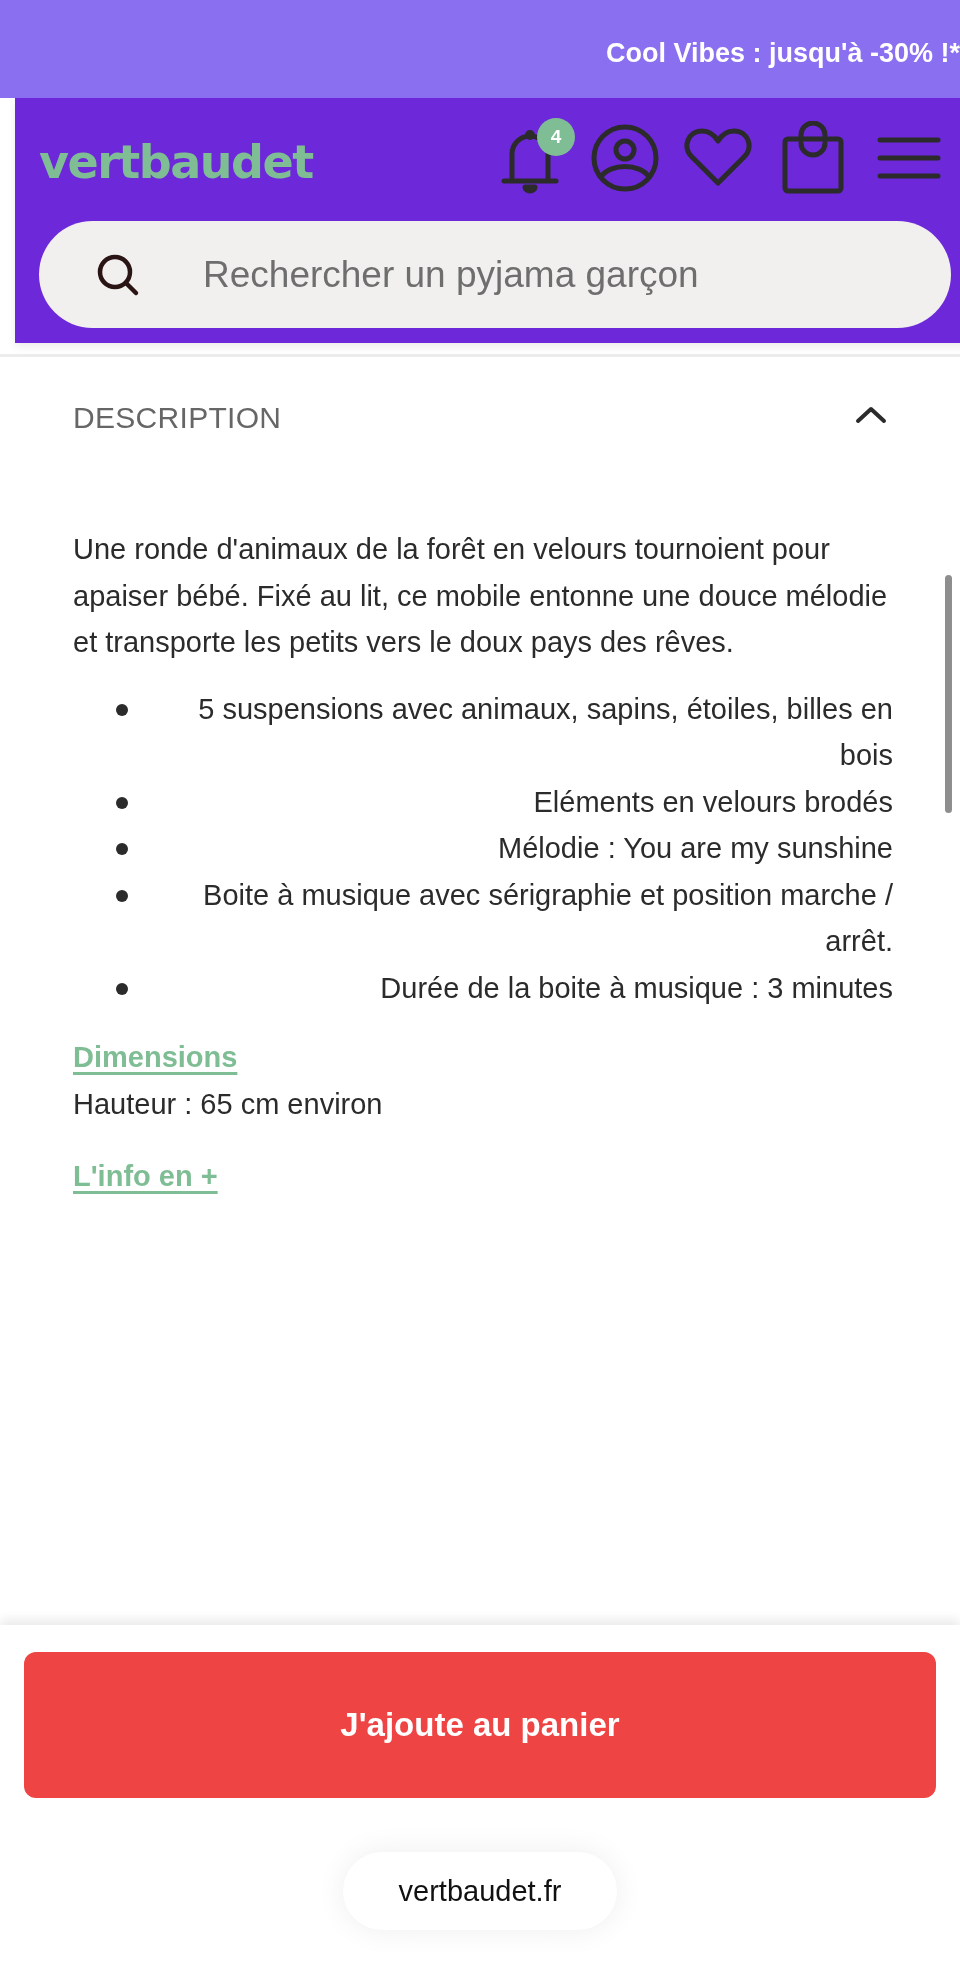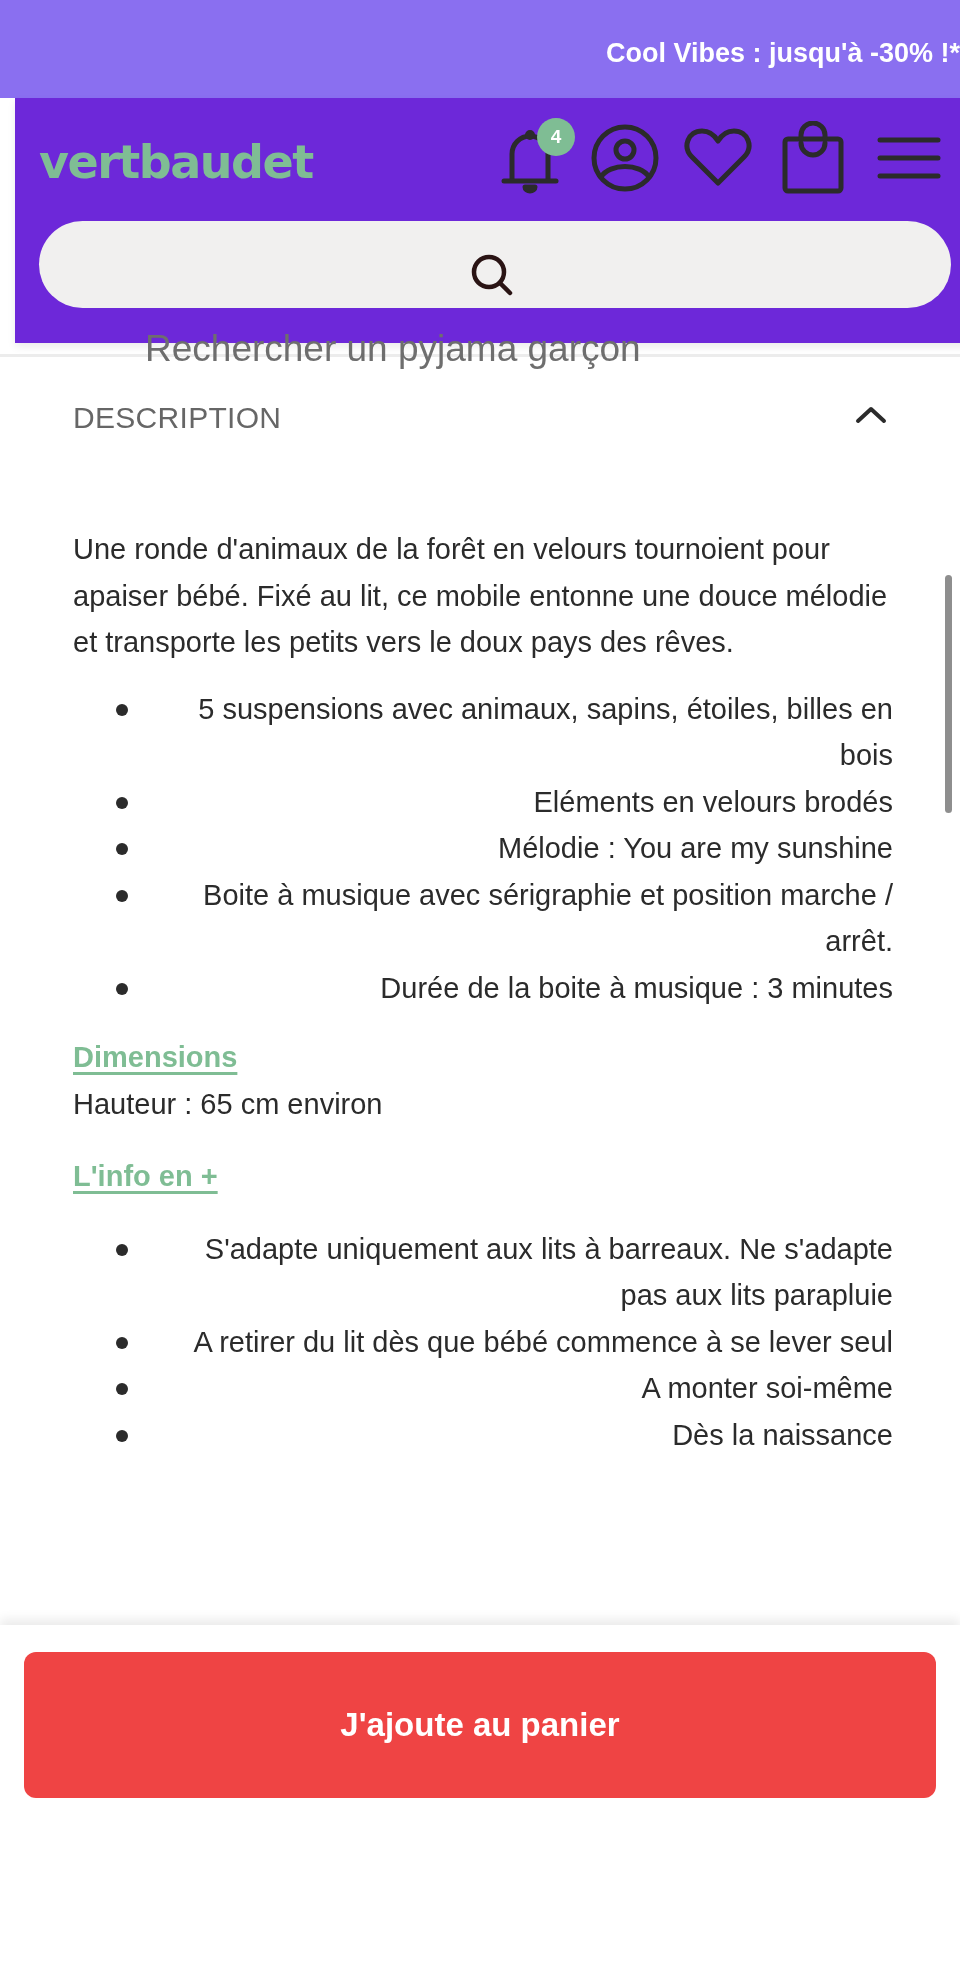--- a/index.html
+++ b/index.html
@@ -11,22 +11,22 @@
 
   .header { position: absolute; left: 15px; top: 98px; width: 960px; height: 245px; background: #6d28d9;
     box-shadow: 0 4px 8px rgba(0,0,0,0.08); z-index: 2; }
   .logo { position: absolute; left: 24px; top: 37px; font-size: 46px; font-weight: bold; color: #7fbd94; letter-spacing: -1.5px; font-family: "DejaVu Sans", sans-serif; }
   .icons { position: absolute; top: 20px; left: 0; width: 960px; height: 80px; }
   .icon { position: absolute; top: 0; height: 80px; display: flex; align-items: center; justify-content: center; cursor: pointer; }
   .icon svg { stroke: #2b2b2b; fill: none; stroke-width: 5; stroke-linecap: round; stroke-linejoin: round; }
   .badge { position: absolute; left: 42px; top: 0px; width: 38px; height: 38px; border-radius: 50%; background: #7fbd94; color: #fff;
     font-size: 19px; font-weight: bold; display: flex; align-items: center; justify-content: center; }
 
-  .search { position: absolute; left: 24px; top: 123px; width: 912px; height: 87px; border-radius: 54px; background: #f1f0ef;
-    display: flex; align-items: center; flex-direction: column; }
+  .search { position: absolute; left: 24px; top: 123px; width: 912px; height: 107px; border-radius: 54px; background: #f1f0ef;
+    display: flex; align-items: center; }
   .search .sicon { width: 170px; height: 107px; display: flex; align-items: center; justify-content: center; flex: none; margin-left: -6px; }
   .search input { border: none; background: transparent; outline: none; font-size: 37px; color: #6e6e6e; width: 700px;
     font-family: "Liberation Sans", sans-serif; }
   .search input::placeholder { color: #6e6e6e; }
 
   .divider { position: absolute; left: 0; top: 354px; width: 960px; height: 3px; background: #ececec; }
 
   .acc-head { position: absolute; left: 0; top: 385px; width: 960px; height: 70px; cursor: pointer; }
   .acc-title { position: absolute; left: 73px; top: 16px; font-size: 30px; color: #666; letter-spacing: 0.3px; }
   .chev { position: absolute; left: 853px; top: 18px; }
@@ -124,25 +124,20 @@
   <ul>
     <li>5 suspensions avec animaux, sapins, étoiles, billes en bois</li>
     <li>Eléments en velours brodés</li>
     <li>Mélodie : You are my sunshine</li>
     <li>Boite à musique avec sérigraphie et position marche / arrêt.</li>
     <li>Durée de la boite à musique : 3 minutes</li>
   </ul>
   <div><span class="sub-link dim-link">Dimensions</span></div>
   <p class="hauteur">Hauteur : 65 cm environ</p>
   <div><span class="sub-link info-link">L'info en +</span></div>
-  <ul class="list2">
-    <li>S'adapte uniquement aux lits à barreaux. Ne s'adapte pas aux lits parapluie</li>
-    <li>A retirer du lit dès que bébé commence à se lever seul</li>
-    <li>A monter soi-même</li>
-    <li>Dès la naissance</li>
-  </ul>
 </div>
 
 <div class="scrollbar"></div>
 
 <div class="bottom">
   <button class="cta">J'ajoute au panier</button>
+  <div class="url-pill">vertbaudet.fr</div>
 </div>
 
 </body></html>

